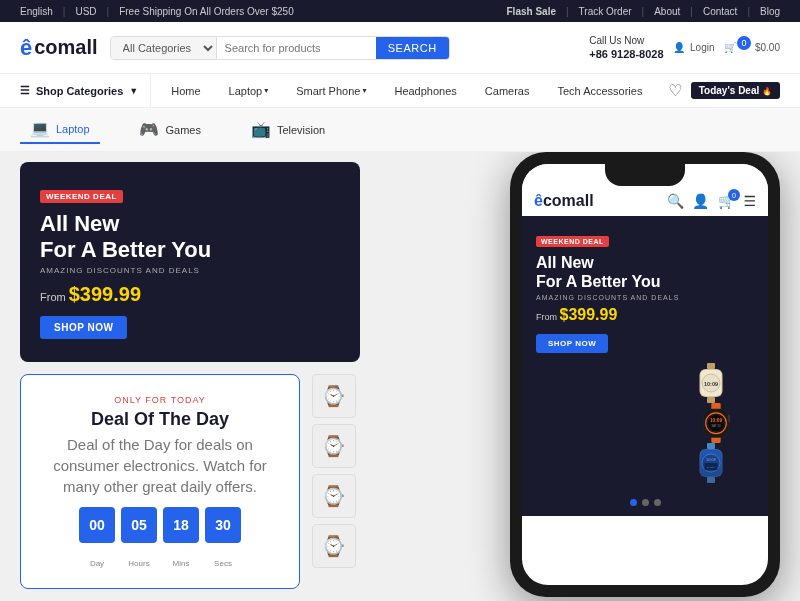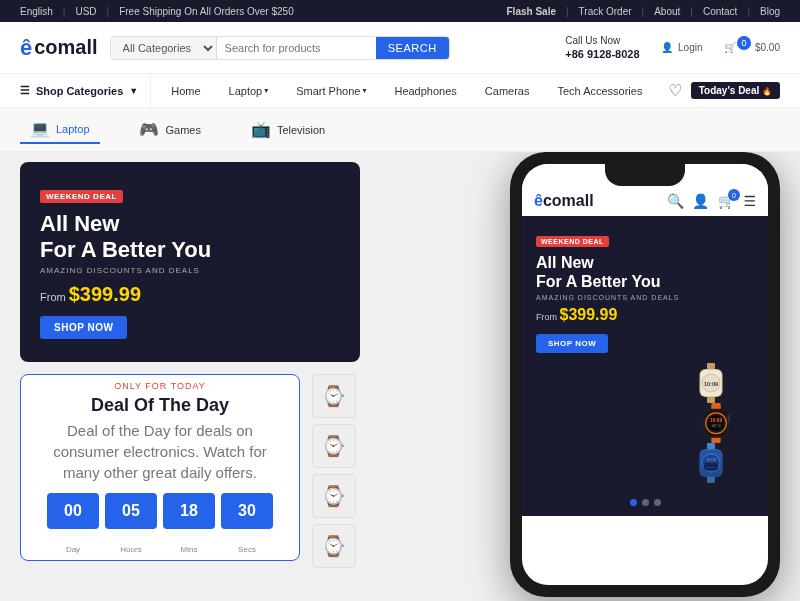--- a/index.html
+++ b/index.html
@@ -84,21 +84,21 @@
       border: none;
       padding: 4px 12px;
       font-size: 11px;
       font-weight: normal;
       cursor: pointer;
       letter-spacing: 0.5px;
     }
     .header-right {
       display: flex;
       align-items: center;
-      gap: 22px;
+      gap: 10px;
       margin-left: auto;
     }
     .header-contact {
       font-size: 10px;
       color: #333;
       line-height: 1.3;
     }
     .header-contact .phone { font-weight: bold; font-size: 11px; color: #1a1a2e; }
     .header-icon-group {
       display: flex;
@@ -285,21 +285,21 @@
 
     
     .deal-of-day {
       position: absolute;
       left: 20px;
       top: 222px;
       width: 280px;
       background: #fff;
       border: 1.5px solid #2563eb;
       border-radius: 8px;
-      padding: 6px 16px;
+      padding: 20px 16px;
     }
     .deal-only-today {
       font-size: 9px;
       color: #e53e3e;
       text-align: center;
       letter-spacing: 1px;
       text-transform: uppercase;
       margin-bottom: 4px;
     }
     .deal-title {
@@ -322,23 +322,23 @@
       gap: 6px;
     }
     .countdown-item {
       display: flex;
       flex-direction: column;
       align-items: center;
     }
     .countdown-num {
       background: #2563eb;
       color: #fff;
-      font-size: 16px;
-      font-weight: bold;
-      width: 52px;
+      font-size: 14px;
+      font-weight: bold;
+      width: 36px;
       height: 36px;
       display: flex;
       align-items: center;
       justify-content: center;
       border-radius: 4px;
     }
     .countdown-label {
       font-size: 8px;
       color: #888;
       margin-top: 16px;

